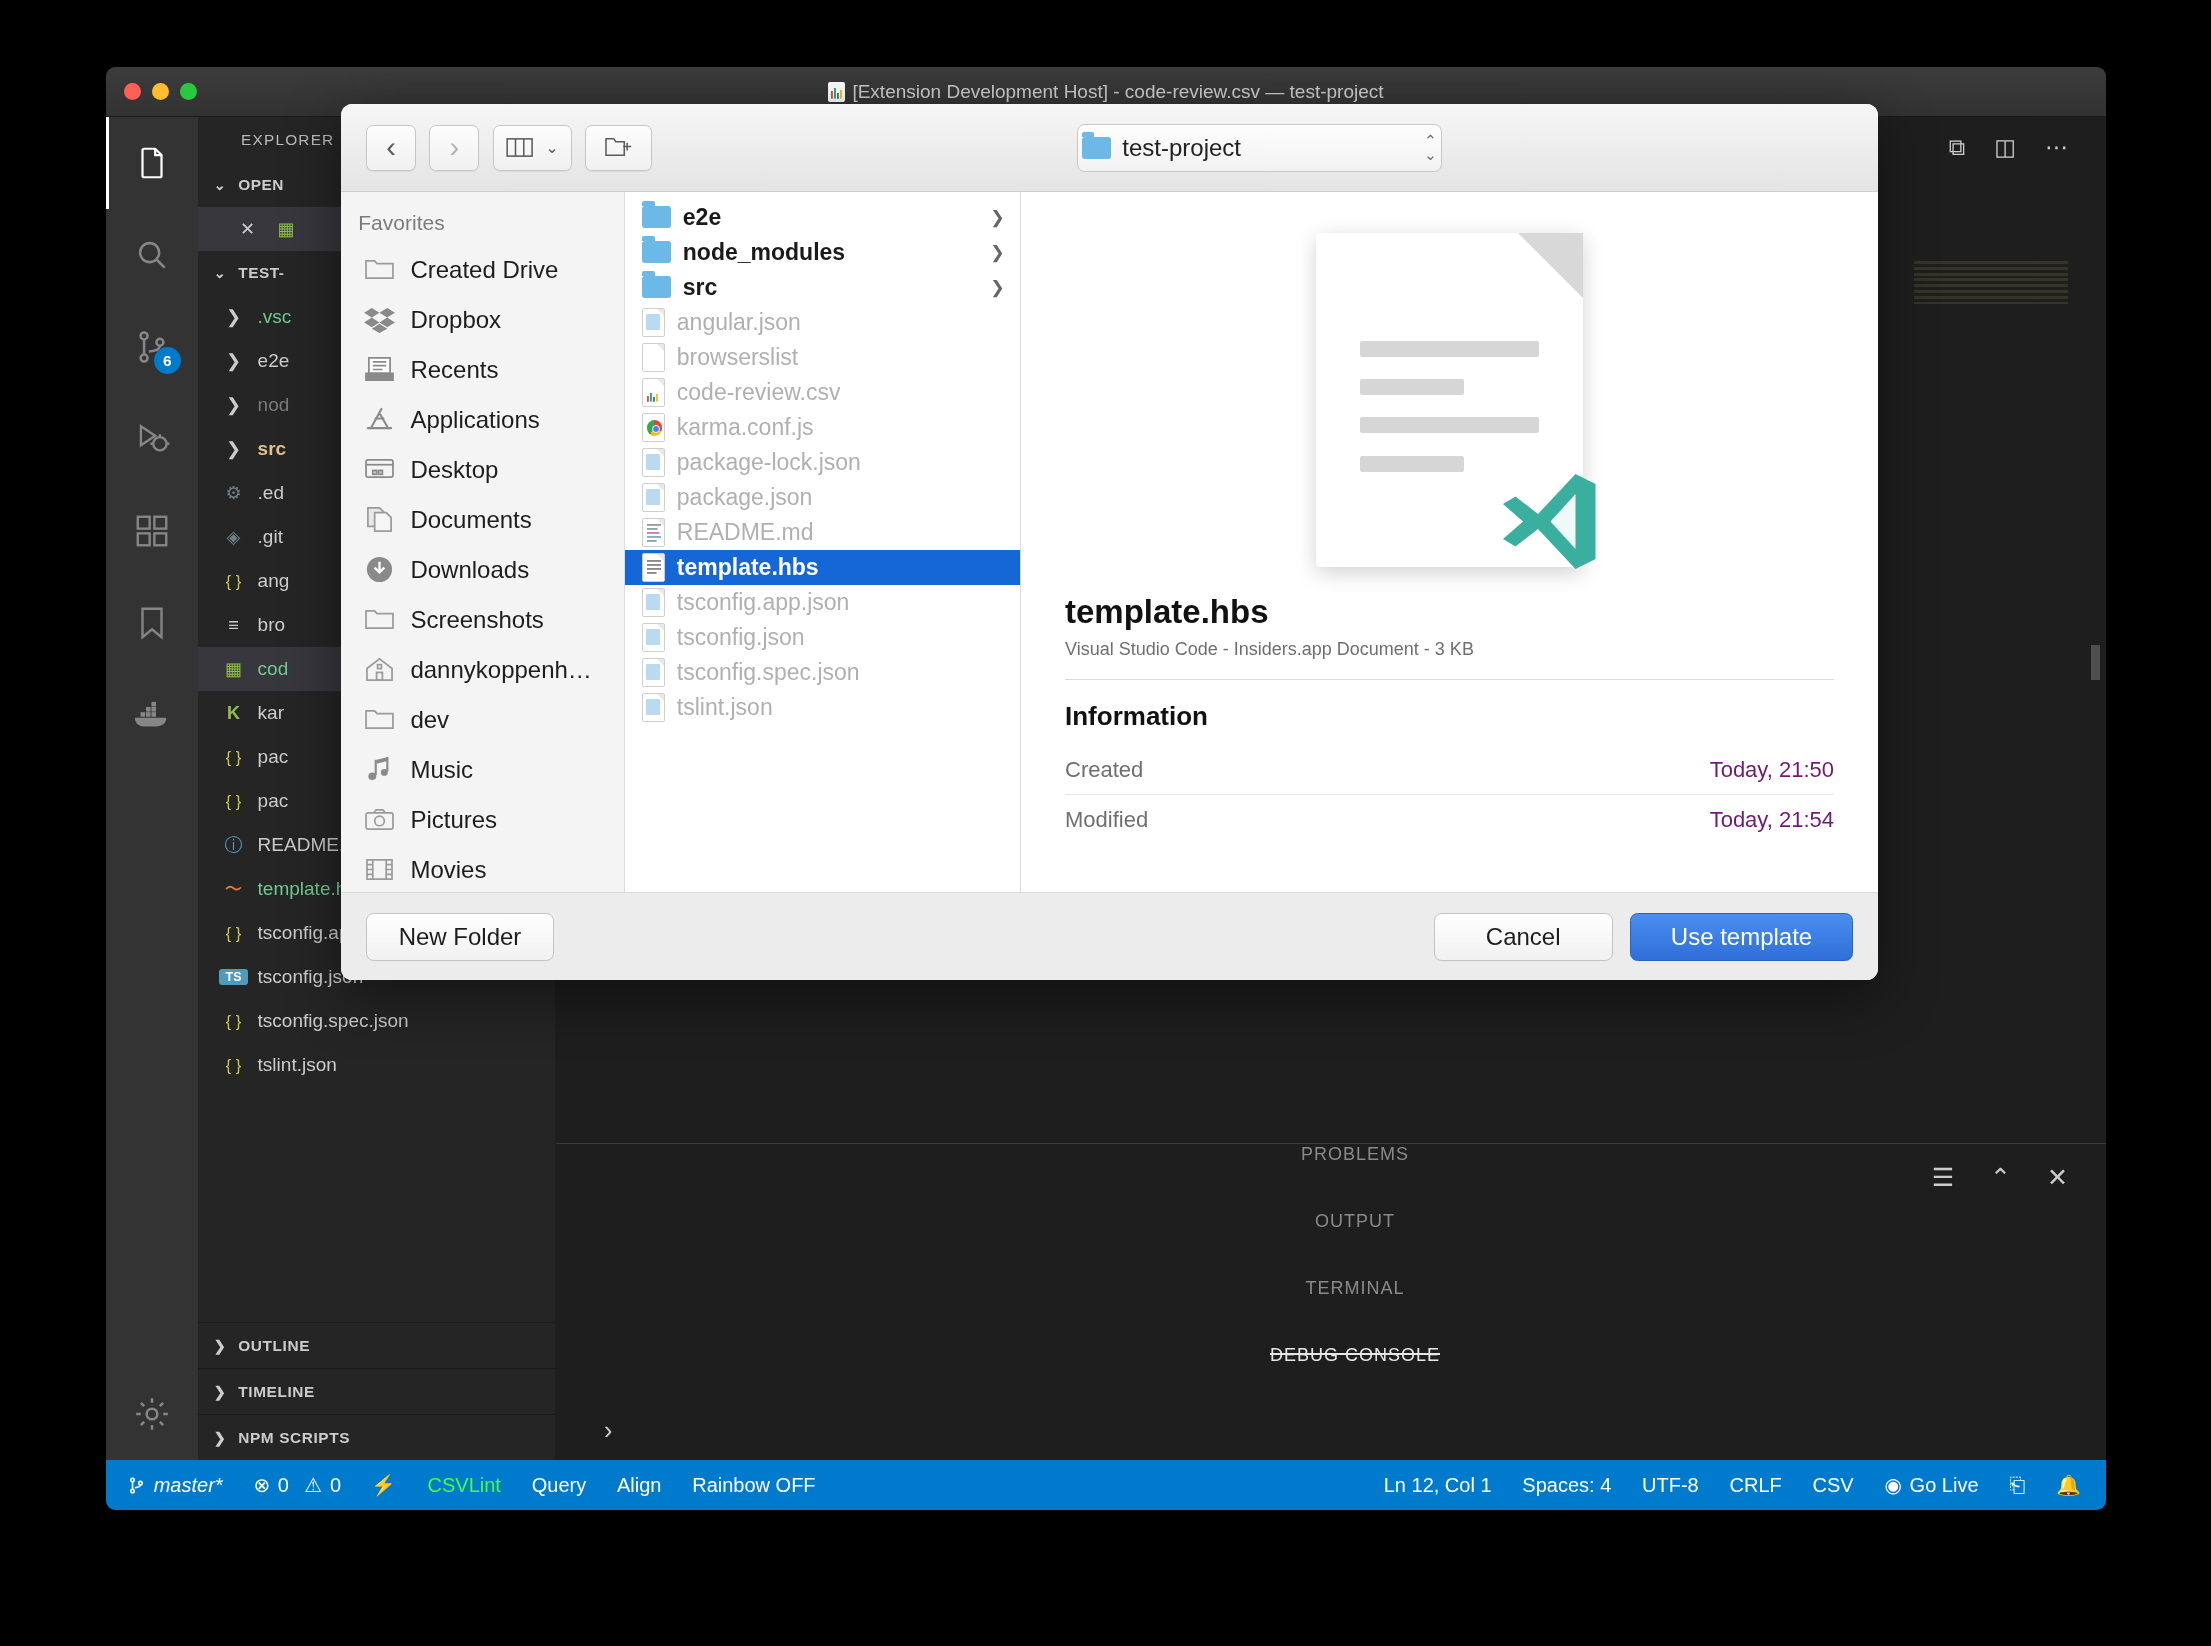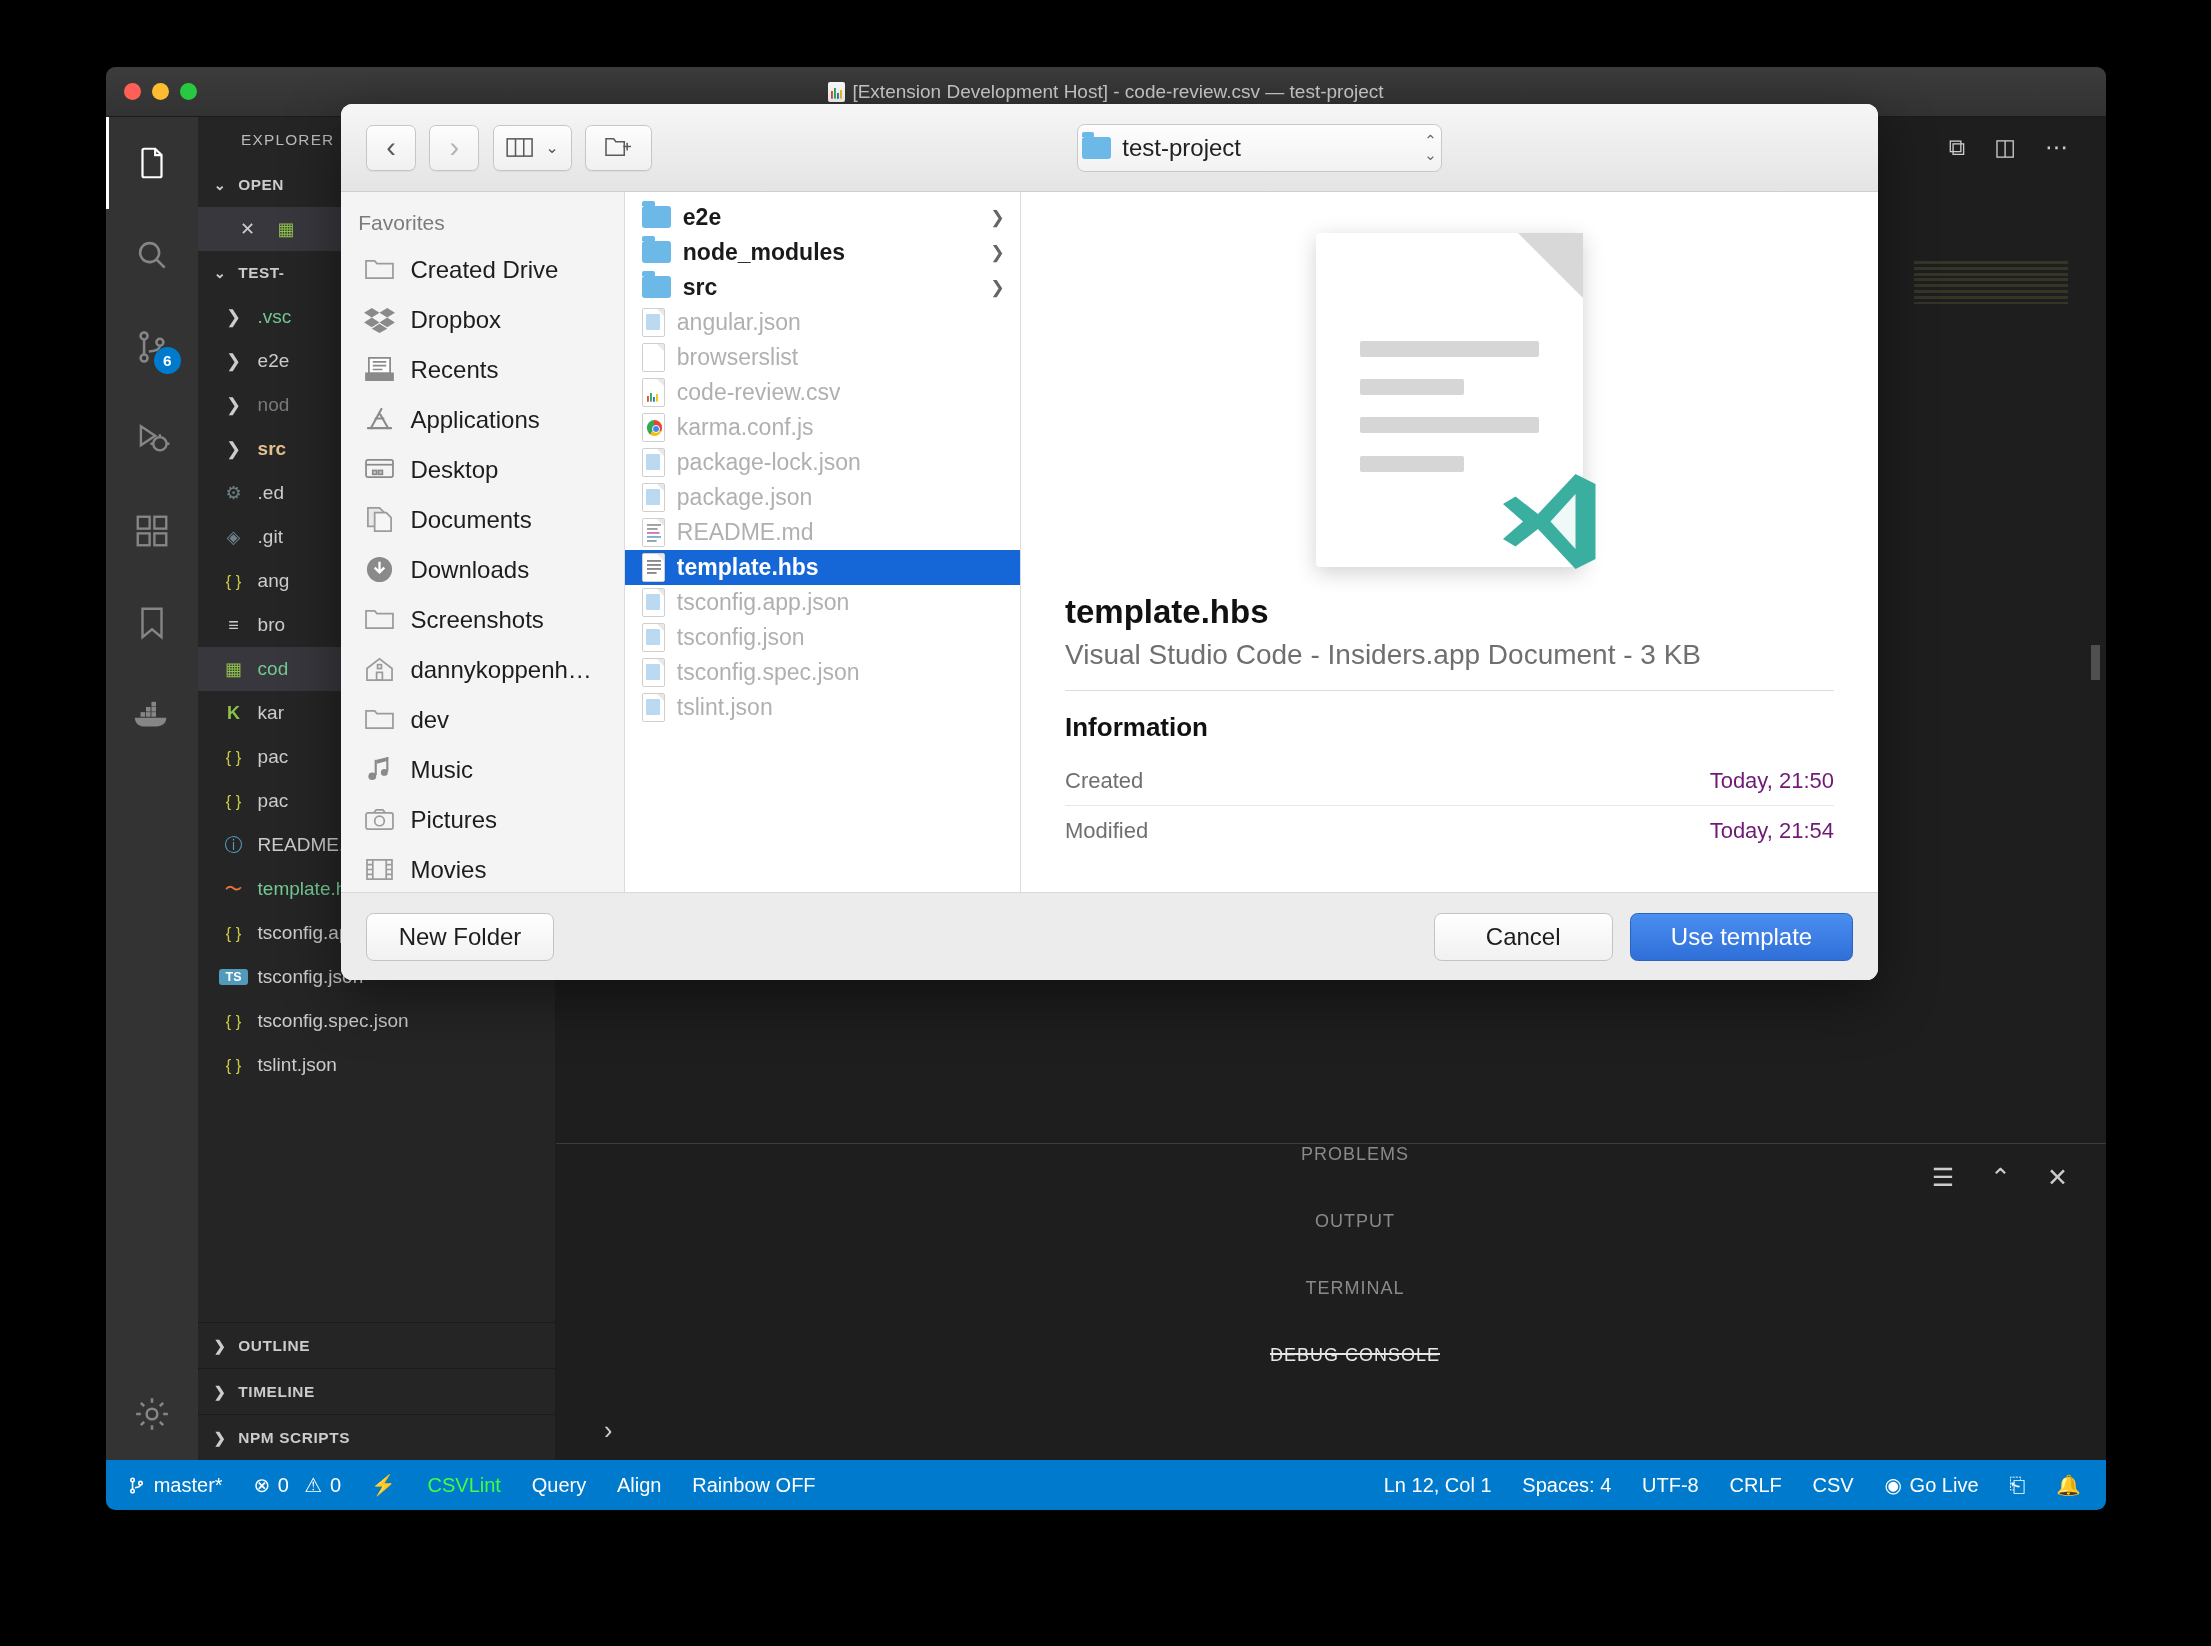--- a/index.html
+++ b/index.html
@@ -142,21 +142,21 @@
     position:absolute; left:48px; bottom:15.4px; color:#cccccc; font-size:25px;
   }
 
   
   #statusbar{
     position:absolute; left:0; right:0; bottom:0; height:50px;
     background:#007acc; color:#ffffff; display:flex; align-items:center;
     font-size:20px;
   }
   .sb{ display:flex; align-items:center; gap:7.7px; padding:0 15.4px; height:50px; white-space:nowrap;}
-  .sb.left-first{ padding-left:21px;}
+  .sb.left-first{ padding-left:21px;font-style:italic;}
   #sb-right{ margin-left:auto; display:flex; align-items:center;}
   .sb-green{ color:#3fff3f; }
 
   
   #finder{
     position:absolute; left:341px; top:104px; width:1537px; height:876px;
     background:#ececec; border-radius:11.5px; overflow:hidden;
     box-shadow: 0 17.3px 58px rgba(0,0,0,0.45);
     font-family:"Liberation Sans", sans-serif;
   }
@@ -281,21 +281,21 @@
   #big-doc .fold{
     position:absolute; right:0; top:0; width:0; height:0;
     border-style:solid; border-width:0 65px 65px 0;
     border-color:transparent #d8d8d8 transparent transparent;
   }
   #big-doc .ln{ position:absolute; background:#d6d6d6; height:16.3px; border-radius:1.9px;}
   #big-doc .vs-logo{
     position:absolute; right:-37px; bottom:-17.3px; font-size:0;
   }
   #pv-name{ font-size:33px; font-weight:bold; color:#111; padding-top:5.8px;}
-  #pv-kind{ font-size:28px; color:#6f6f6f; padding-top:7.7px;}
+  #pv-kind{ font-size:18px; color:#6f6f6f; padding-top:7.7px;}
   #pv-hr{ height:1px; background:#dcdcdc; margin:19px 0 0;}
   #pv-info-title{ font-size:26px; font-weight:bold; color:#111; padding:21px 0 13.4px;}
   .pv-row{
     display:flex; justify-content:space-between; align-items:center;
     font-size:22px; color:#6f6f6f; padding:11.5px 0; border-bottom:1px solid #e8e8e8;
   }
   .pv-row .val{ color:#701a75;text-align:right;}
   #finder-footer{
     position:absolute; left:0; right:0; bottom:0; height:88px;
     background:#ececec; display:flex; align-items:center; padding:0 25px;

